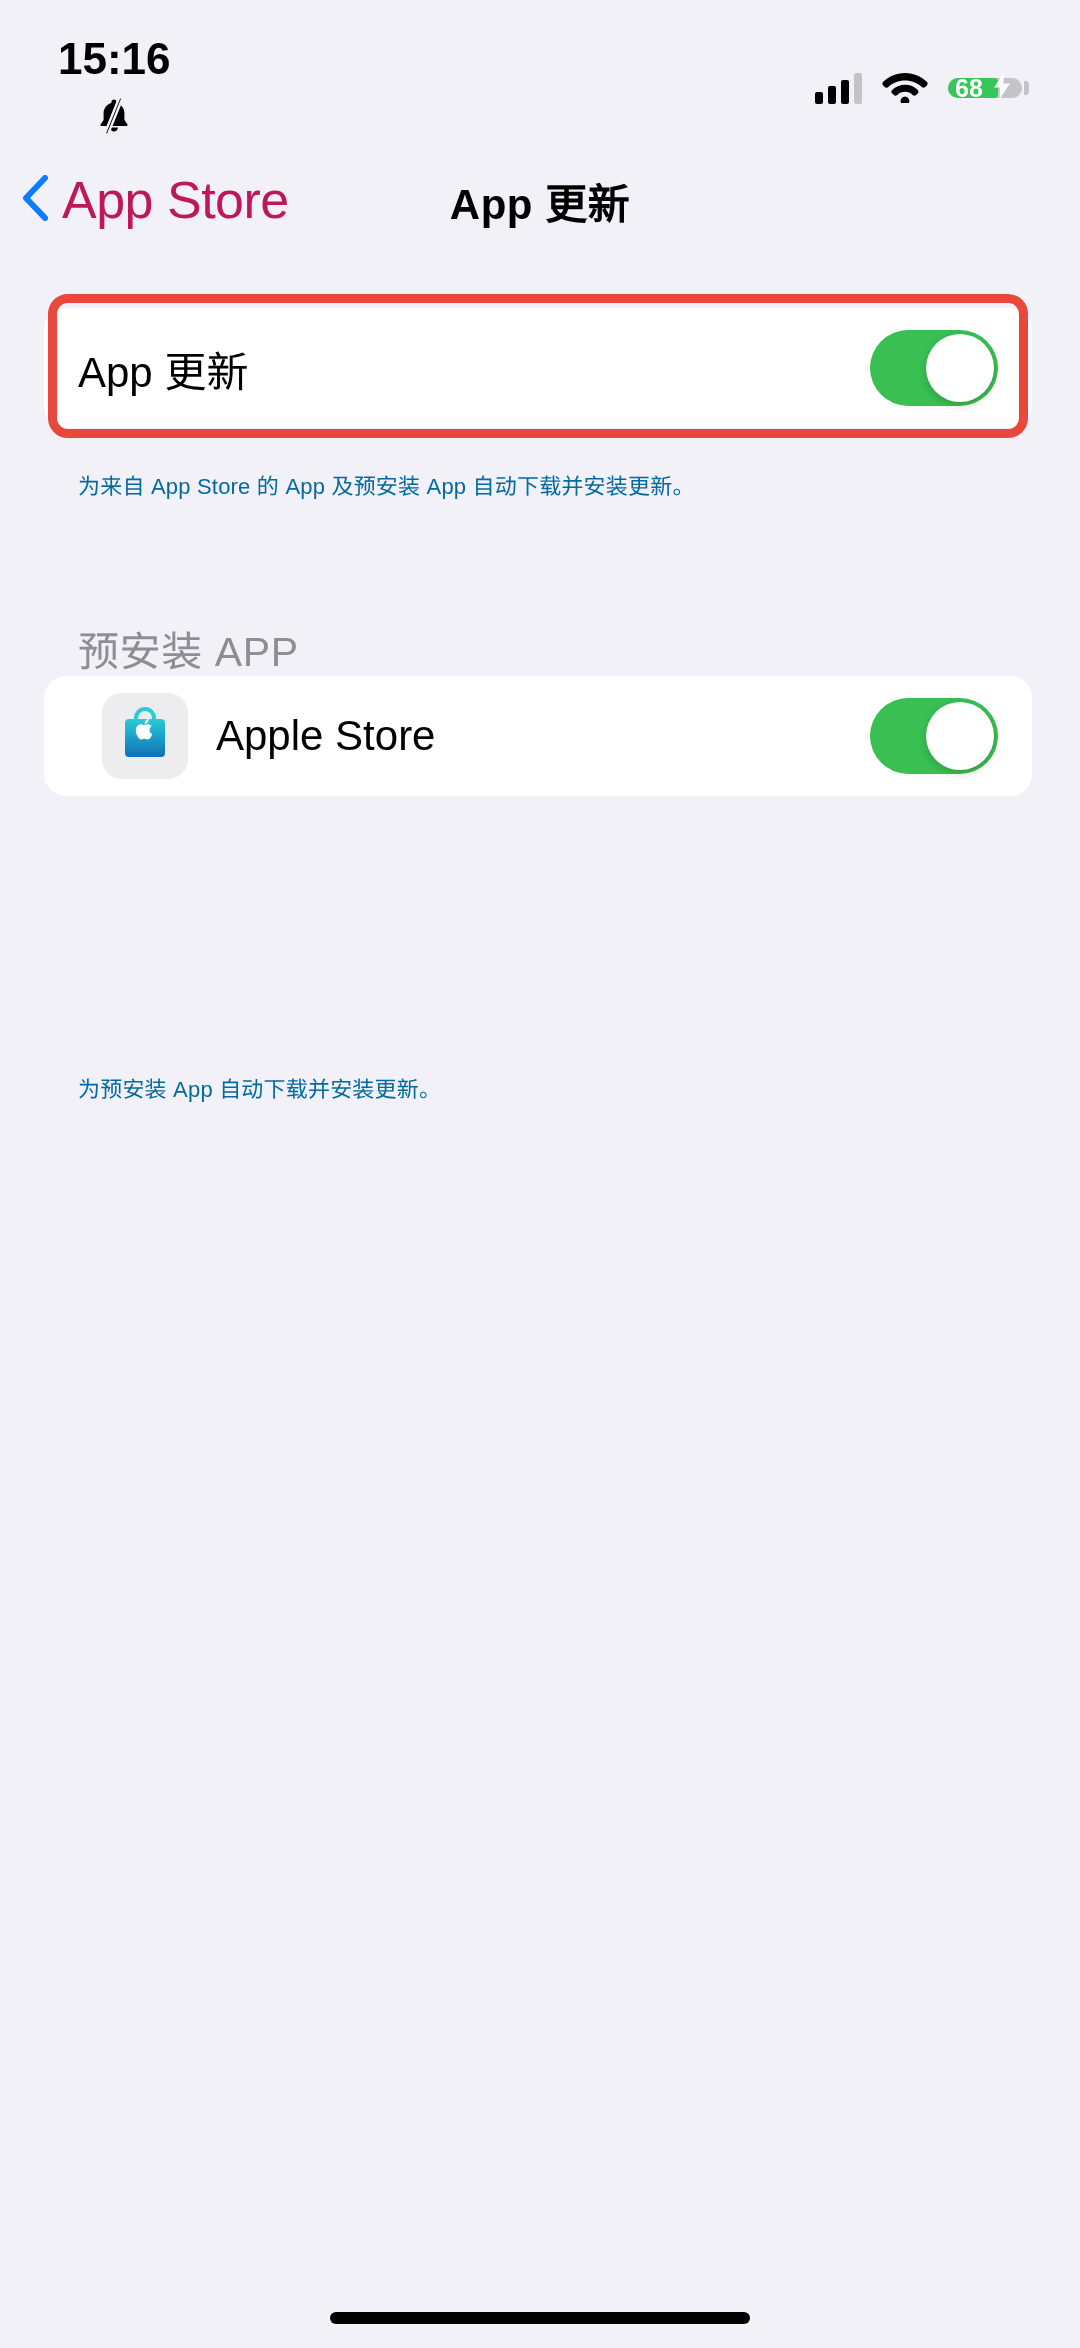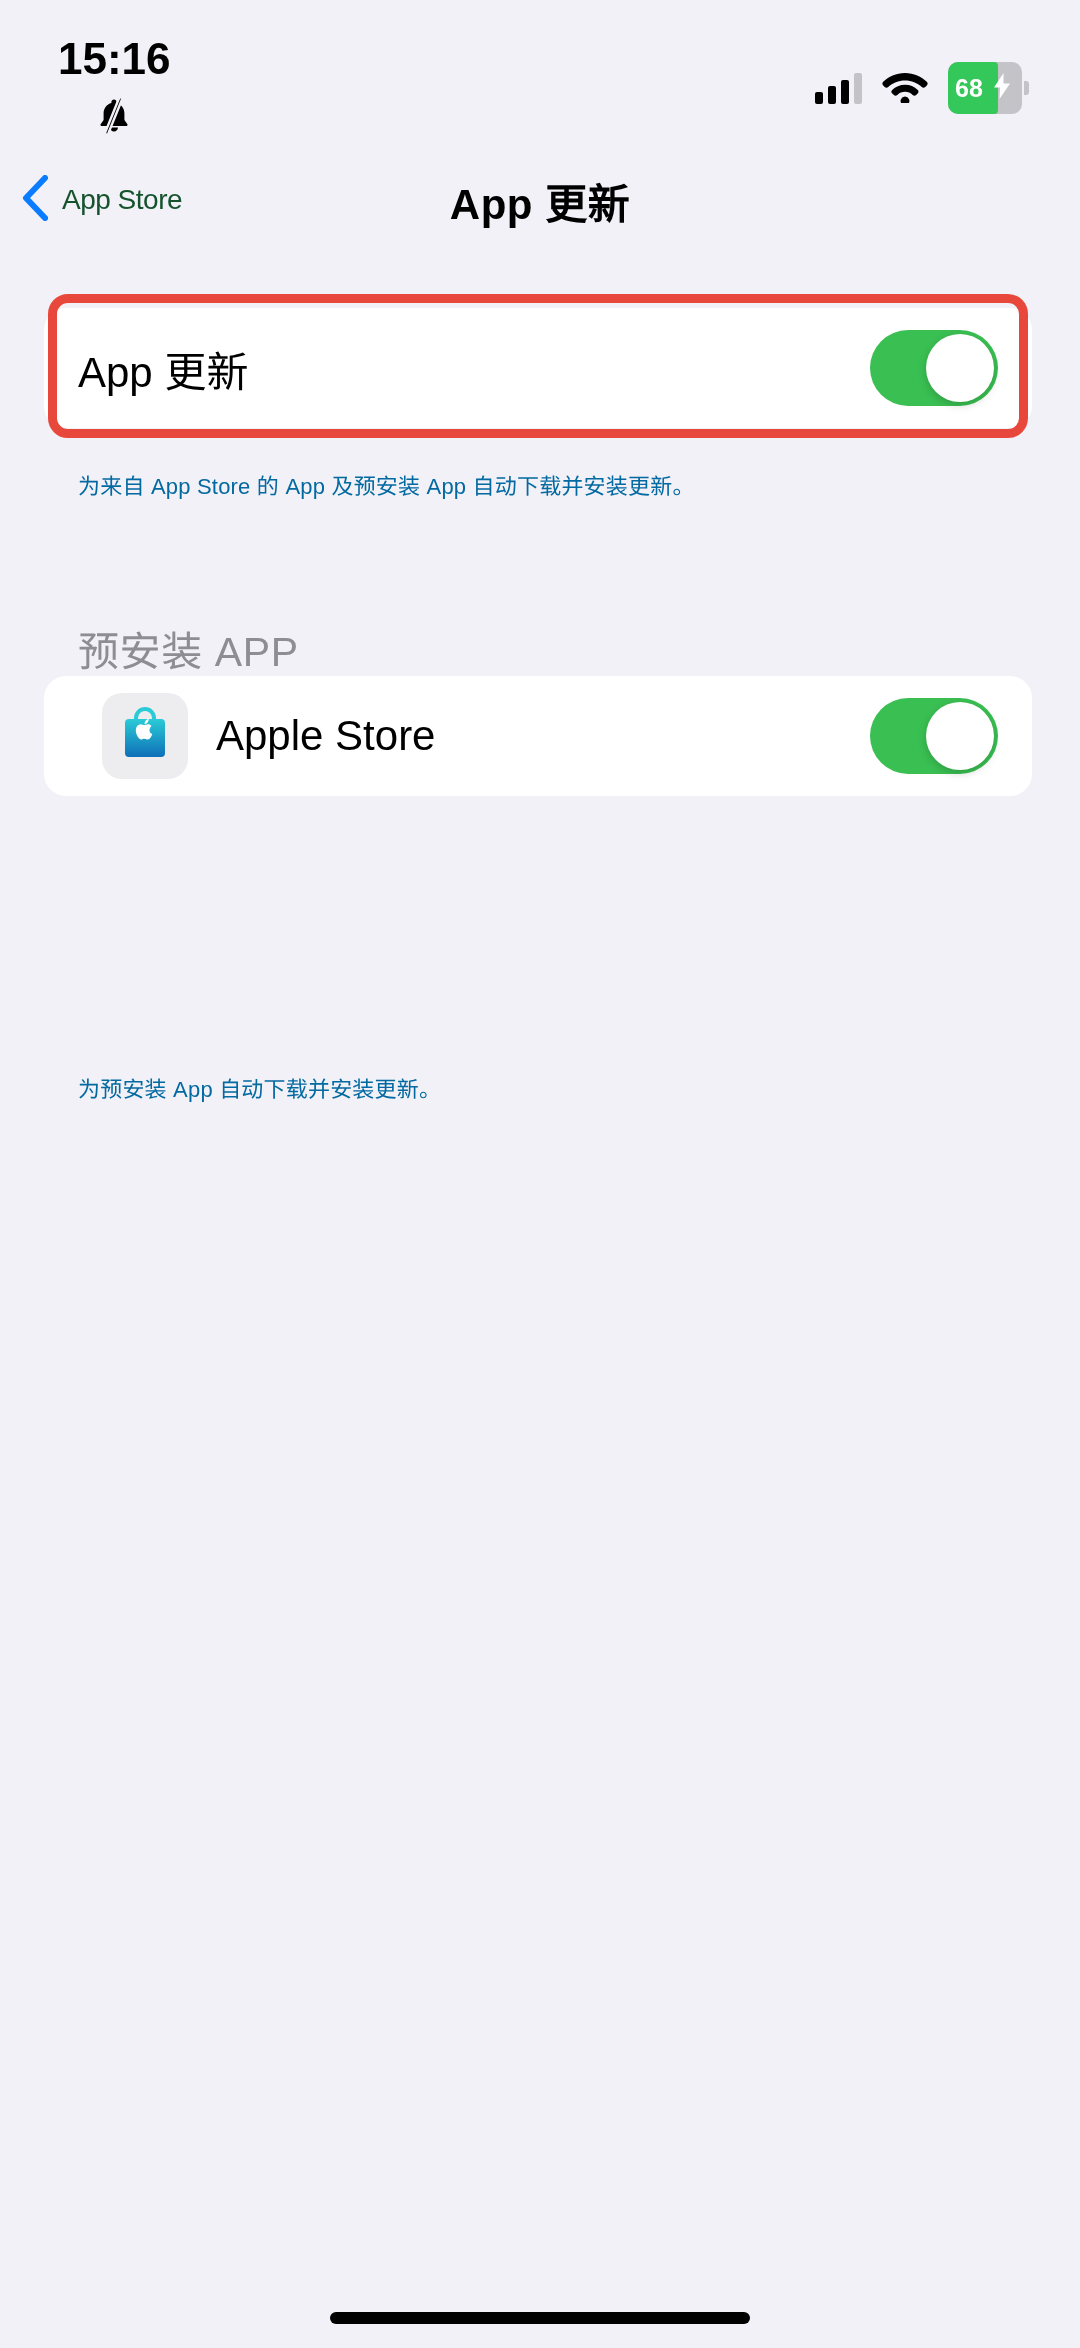--- a/index.html
+++ b/index.html
@@ -58,21 +58,21 @@
     border-radius: 2px;
   }
   .cell-bars i:nth-child(1) { height: 12px; }
   .cell-bars i:nth-child(2) { height: 18px; }
   .cell-bars i:nth-child(3) { height: 24px; }
   .cell-bars i:nth-child(4) { height: 31px; background: #C3C3C8; }
 
   .battery {
     position: relative;
     width: 74px;
-    height: 52px;
+    height: 20px;
     border-radius: 10px;
     background: #C3C3C8;
     overflow: visible;
     display: flex;
     align-items: center;
   }
   .battery .fill {
     position: absolute;
     left: 0; top: 0; bottom: 0;
     width: 68%;
@@ -117,22 +117,22 @@
     position: absolute;
     left: 22px;
     top: 0;
     height: 90px;
     display: flex;
     align-items: center;
     gap: 14px;
     cursor: pointer;
   }
   .nav-back-label {
-    font-size: 28px;
-    color: #14532d;
+    font-size: 52px;
+    color: #be185d;
     line-height: 1;
     letter-spacing: -0.5px;
     text-align: center;
   }
   .nav-title {
     position: absolute;
     left: 0; top: 0;
     width: 1080px;
     height: 90px;
     display: flex;

